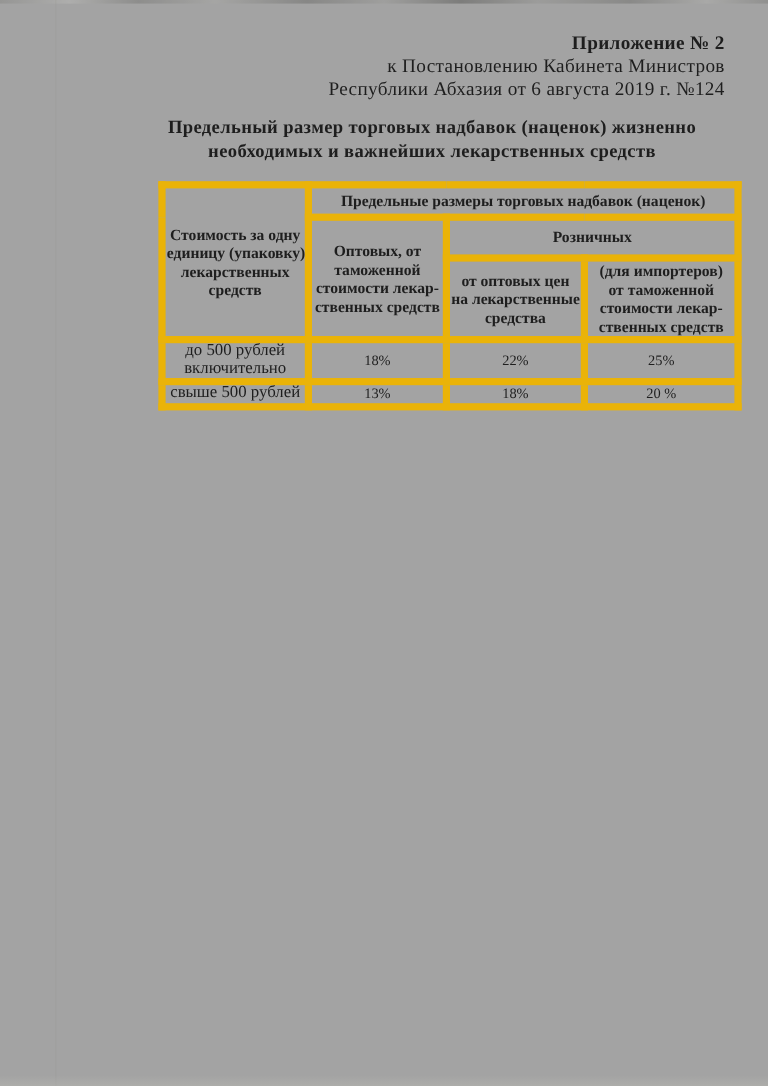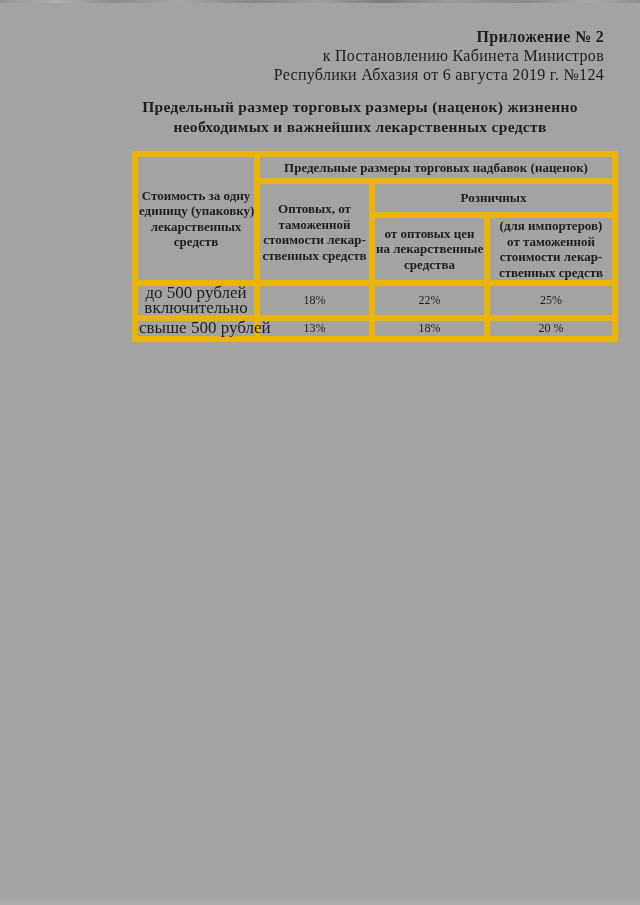--- a/index.html
+++ b/index.html
@@ -54,40 +54,40 @@
   .r2 { height: 34px; }
   .r3 { height: 59px; margin-top: 14px; }
   .r4 { height: 32px; }
   .r5 { height: 16px; }
   td.th {
     font-weight: bold;
     font-size: 13px; line-height: 15.5px;
     white-space: pre;
   }
   td.price {
-    font-size: 17px; line-height: 14.5px;
+    font-size: 14px; line-height: 14.5px;
     white-space: pre;
   }
   td.val { font-size: 12px; }
 </style>
 </head>
 <body>
 
 <div class="page">
   <div class="scan-top"></div>
   <div class="scan-left"></div>
   <div class="scan-bottom"></div>
 
   <div class="appendix">
     <div class="bold">Приложение № 2</div>
     <div>к Постановлению Кабинета Министров</div>
     <div>Республики Абхазия от 6 августа 2019 г. №124</div>
   </div>
 
-  <h1 class="doc-title">Предельный размер торговых размеры (наценок) жизненно
+  <h1 class="doc-title">Предельный размер торговых надбавок (наценок) жизненно
 необходимых и важнейших лекарственных средств</h1>
 
   <table class="markup-table">
     <colgroup>
       <col style="width:122px">
       <col style="width:115px">
       <col style="width:115px">
       <col style="width:128px">
     </colgroup>
     <tbody>

